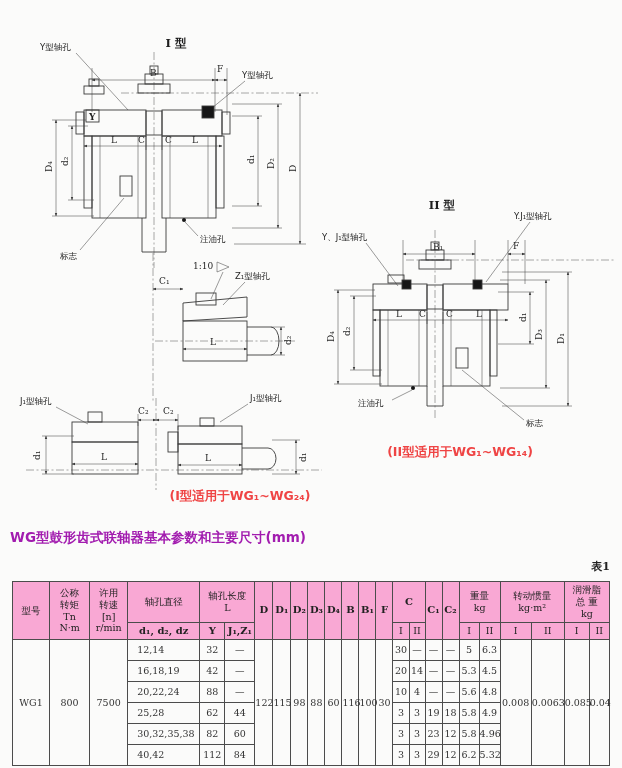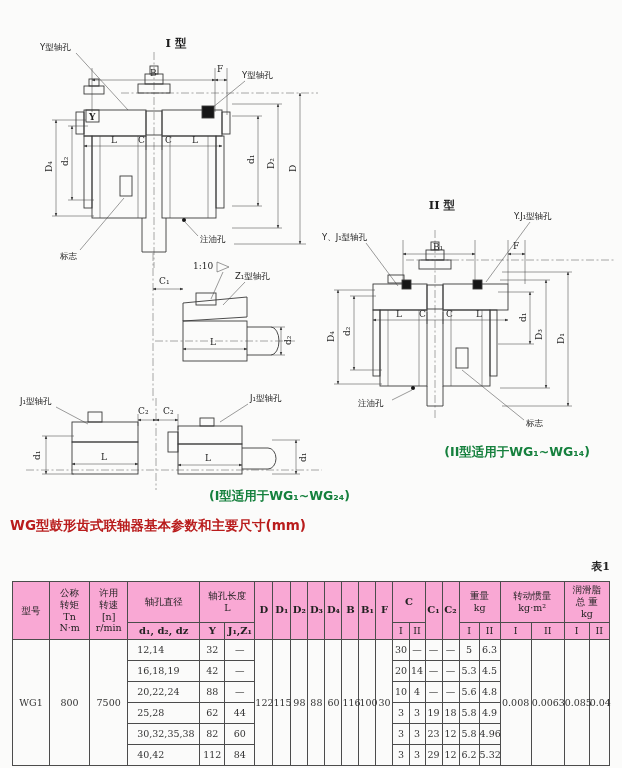--- a/index.html
+++ b/index.html
@@ -8,24 +8,24 @@
   .abs{position:absolute;}
   
   .s   {stroke:#3a3a3a;stroke-width:0.9;fill:none;}
   .sfill{stroke:#3a3a3a;stroke-width:0.9;}
   .thin{stroke:#4a4a4a;stroke-width:0.55;fill:none;}
   .cl  {stroke:#606060;stroke-width:0.55;stroke-dasharray:8 2.5 2 2.5;fill:none;}
   svg text{font-family:"DejaVu Sans",sans-serif;fill:#1e1e1e;font-size:8.5px;}
   svg text.dim{font-family:"DejaVu Serif",serif;font-size:9px;}
   svg text.ttl{font-family:"DejaVu Serif",serif;font-size:11.5px;font-weight:bold;}
   
-  .caption{font-size:12.5px;font-weight:bold;text-align:right;
-           font-family:"DejaVu Sans",sans-serif;color:#15803d;}
-  #heading{left:10px;top:517px;font-size:13.5px;font-weight:bold;
-           font-family:"DejaVu Sans",sans-serif;color:#b91c1c;}
+  .caption{font-size:12.5px;font-weight:bold;text-align:center;
+           font-family:"DejaVu Sans",sans-serif;color:#ef4444;}
+  #heading{left:10px;top:529px;font-size:13.5px;font-weight:bold;
+           font-family:"DejaVu Sans",sans-serif;color:#a21caf;}
   #tabletag{right:12px;top:559px;font-size:11px;font-weight:bold;}
   
   #tbl{position:absolute;left:12px;top:581px;width:598px;
        border-collapse:collapse;table-layout:fixed;}
   #tbl th,#tbl td{border:1px solid #4c4c4c;text-align:center;vertical-align:middle;
        padding:0;font-weight:normal;font-size:9.5px;line-height:1.25;color:#333;}
   #tbl th{background:#f9a8d4;white-space:pre-line;font-size:9.5px;color:#222;}
   #tbl th.lat{font-family:"DejaVu Serif",serif;font-weight:bold;font-size:10px;}
   #tbl tr.h1 th{height:40px;}
   #tbl tr.h2 th{height:16px;}

